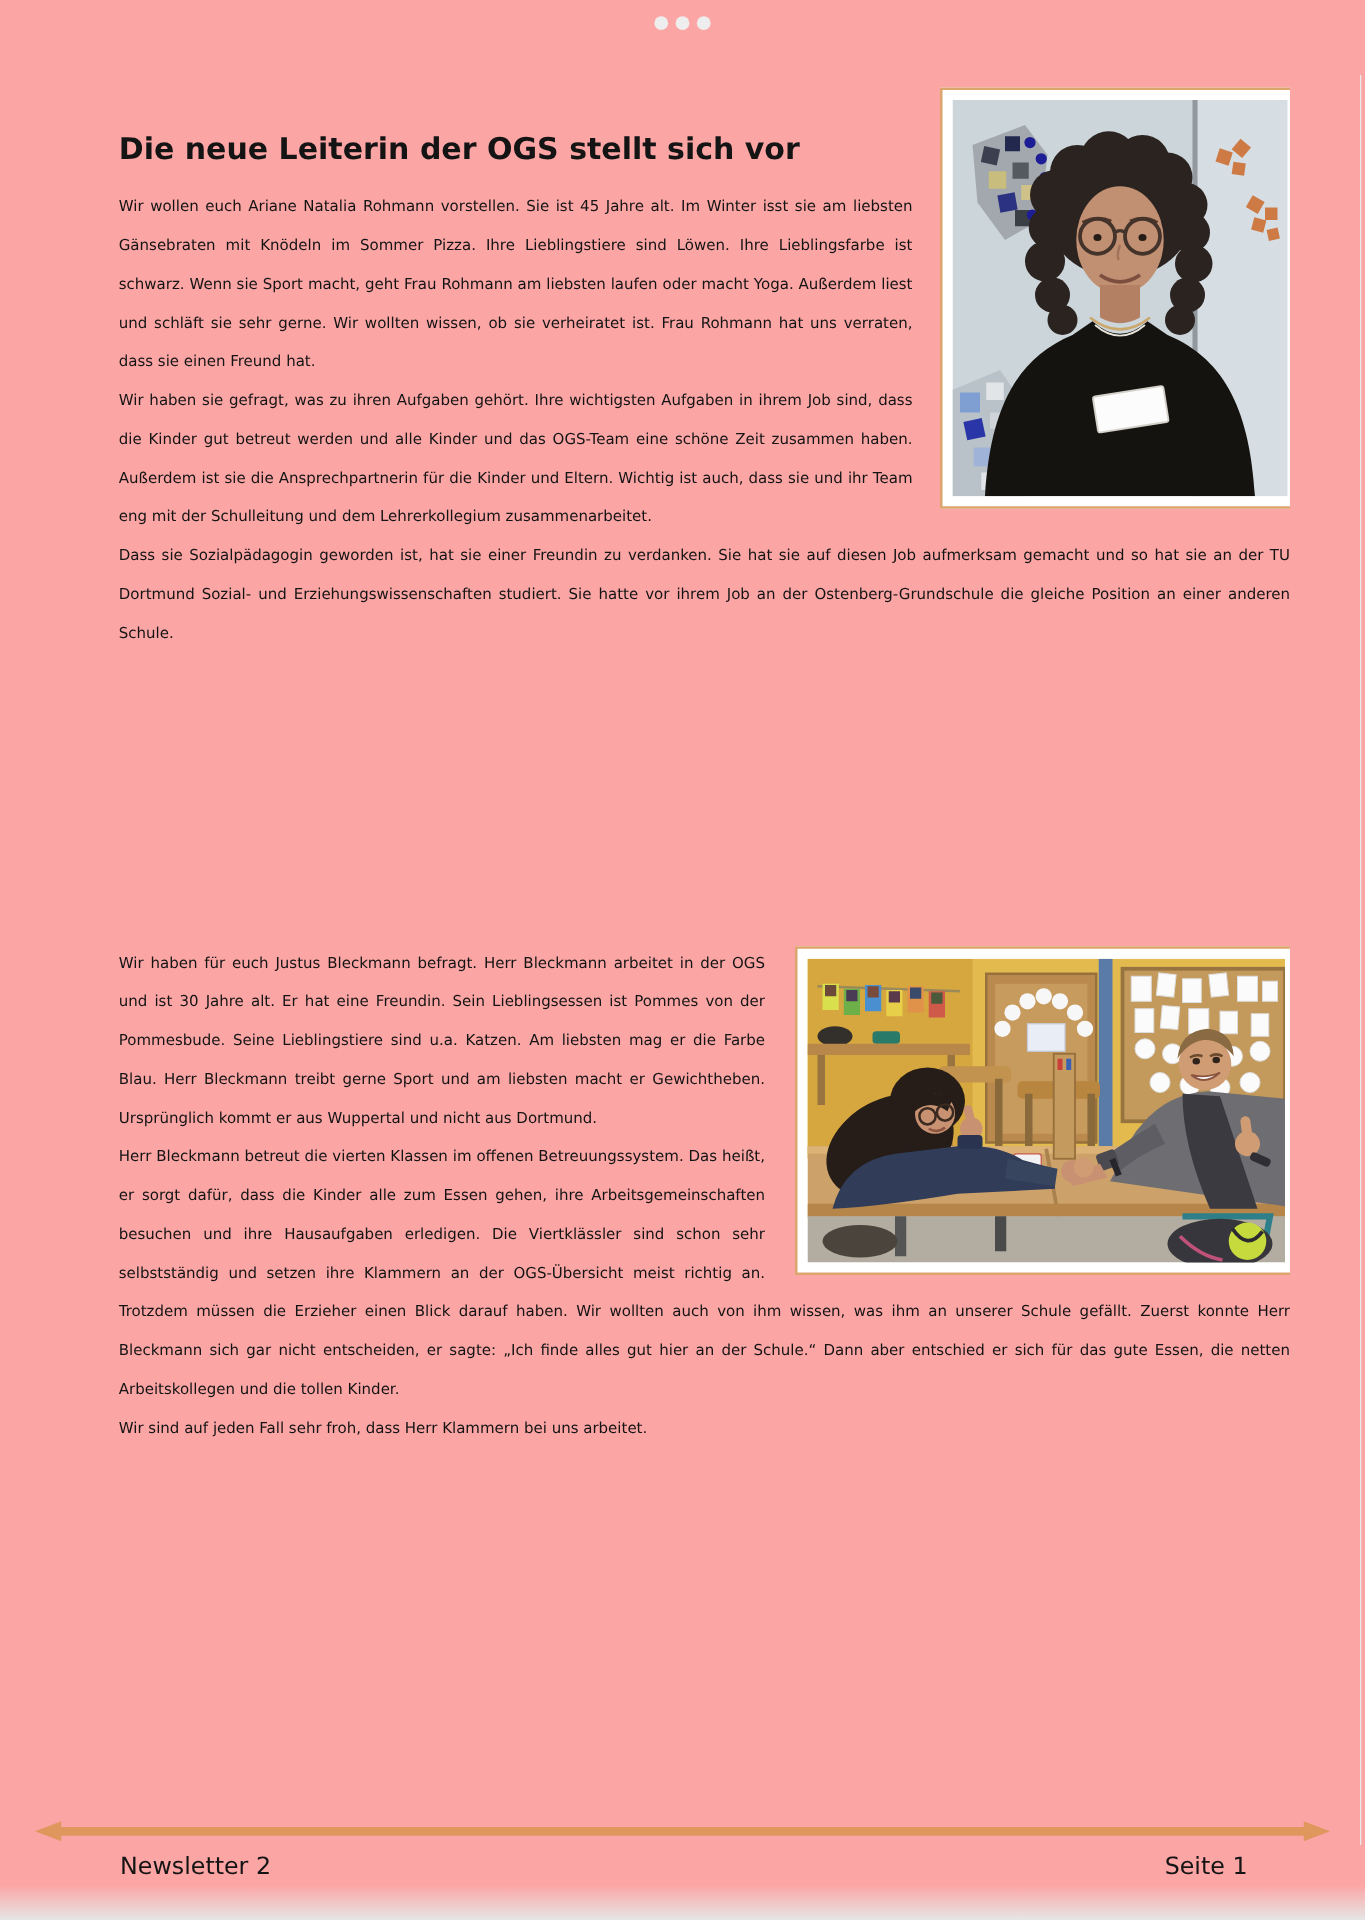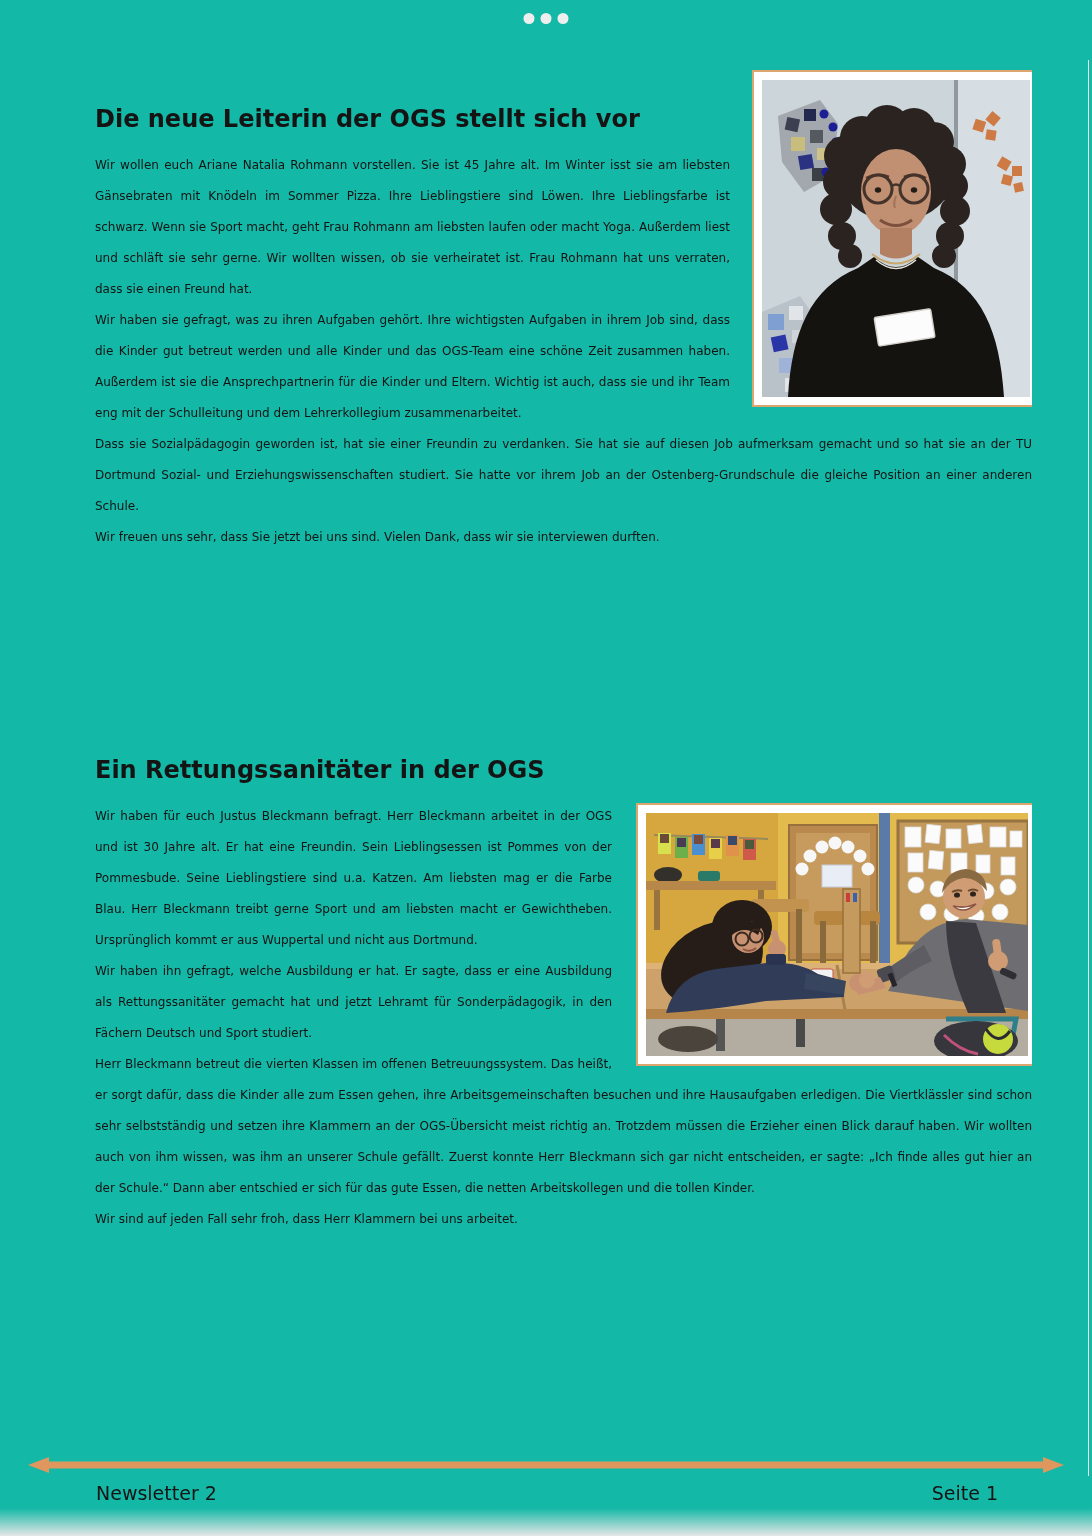--- a/index.html
+++ b/index.html
@@ -5,21 +5,21 @@
   * { box-sizing: border-box; }
   html, body { margin: 0; padding: 0; }
   body {
     width: 1092px; height: 1536px;
     background: #fafafa;
     font-family: "DejaVu Sans", "Liberation Sans", sans-serif;
     color: #141414;
   }
   .sheet {
     position: relative; width: 1092px; height: 1536px;
-    background: #14b8a6; overflow: hidden;
+    background: #fca5a5; overflow: hidden;
   }
   .sheet::after {
     content: ""; position: absolute; left: 0; right: 0; bottom: 0; height: 28px;
     background: linear-gradient(180deg, rgba(255,255,255,0) 0%, #e6e6e6 100%);
     pointer-events: none;
   }
   .edge-right {
     position: absolute; top: 60px; bottom: 60px; right: 3px; width: 1px;
     background: #e8e8e8;
   }
@@ -144,25 +144,23 @@
           <path d="M114,180 Q134,197 154,180" fill="none" stroke="#e8e4da" stroke-width="1.5"></path>
           <g transform="rotate(-9 142 247)">
             <rect x="114" y="233" width="57" height="29" rx="2" fill="#fcfcfc" stroke="#d4d1ca" stroke-width="1.5"></rect>
           </g>
         </svg>
       </figure>
       <h2 class="title">Die neue Leiterin der OGS stellt sich vor</h2>
       <p class="body">Wir wollen euch Ariane Natalia Rohmann vorstellen. Sie ist 45 Jahre alt. Im Winter isst sie am liebsten Gänsebraten mit Knödeln im Sommer Pizza. Ihre Lieblingstiere sind Löwen. Ihre Lieblingsfarbe ist schwarz. Wenn sie Sport macht, geht Frau Rohmann am liebsten laufen oder macht Yoga. Außerdem liest und schläft sie sehr gerne. Wir wollten wissen, ob sie verheiratet ist. Frau Rohmann hat uns verraten, dass sie einen Freund hat.</p>
       <p class="body">Wir haben sie gefragt, was zu ihren Aufgaben gehört. Ihre wichtigsten Aufgaben in ihrem Job sind, dass die Kinder gut betreut werden und alle Kinder und das OGS-Team eine schöne Zeit zusammen haben. Außerdem ist sie die Ansprechpartnerin für die Kinder und Eltern. Wichtig ist auch, dass sie und ihr Team eng mit der Schulleitung und dem Lehrerkollegium zusammenarbeitet.</p>
       <p class="body">Dass sie Sozialpädagogin geworden ist, hat sie einer Freundin zu verdanken. Sie hat sie auf diesen Job aufmerksam gemacht und so hat sie an der TU Dortmund Sozial- und Erziehungswissenschaften studiert. Sie hatte vor ihrem Job an der Ostenberg-Grundschule die gleiche Position an einer anderen Schule.</p>
-      <p class="body">Wir freuen uns sehr, dass Sie jetzt bei uns sind. Vielen Dank, dass wir sie interviewen durften.</p>
     </section>
 
     <section class="article article-2">
-      <h2 class="title">Ein Rettungssanitäter in der OGS</h2>
       <figure class="photo-frame photo-2">
         <svg viewBox="0 0 382 243" aria-hidden="true">
           <rect width="382" height="160" fill="#e3ba4e"></rect>
           <rect width="132" height="160" fill="#d7a73f"></rect>
 
           <rect x="233" width="11" height="150" fill="#5a7ba8"></rect>
 
           <line x1="8" y1="22" x2="122" y2="26" stroke="#9a8a5a" stroke-width="2"></line>
           <g>
             <rect x="12" y="20" width="13" height="21" fill="#d9e04e"></rect>
@@ -280,21 +278,20 @@
           <circle cx="221" cy="167" r="8" fill="#d09c74"></circle>
 
           <ellipse cx="330" cy="228" rx="42" ry="20" fill="#36363c"></ellipse>
           <circle cx="352" cy="226" r="15" fill="#c6da3e"></circle>
           <path d="M340,216 Q352,234 364,218" stroke="#2a2a30" stroke-width="3" fill="none"></path>
           <path d="M298,222 Q314,238 332,241" stroke="#c0527a" stroke-width="3" fill="none"></path>
           <ellipse cx="42" cy="226" rx="30" ry="13" fill="#4a443c"></ellipse>
         </svg>
       </figure>
       <p class="body">Wir haben für euch Justus Bleckmann befragt. Herr Bleckmann arbeitet in der OGS und ist 30 Jahre alt. Er hat eine Freundin. Sein Lieblingsessen ist Pommes von der Pommesbude. Seine Lieblingstiere sind u.a. Katzen. Am liebsten mag er die Farbe Blau. Herr Bleckmann treibt gerne Sport und am liebsten macht er Gewichtheben. Ursprünglich kommt er aus Wuppertal und nicht aus Dortmund.</p>
-      <p class="body">Wir haben ihn gefragt, welche Ausbildung er hat. Er sagte, dass er eine Ausbildung als Rettungssanitäter gemacht hat und jetzt Lehramt für Sonderpädagogik, in den Fächern Deutsch und Sport studiert.</p>
       <p class="body">Herr Bleckmann betreut die vierten Klassen im offenen Betreuungssystem. Das heißt, er sorgt dafür, dass die Kinder alle zum Essen gehen, ihre Arbeitsgemeinschaften besuchen und ihre Hausaufgaben erledigen. Die Viertklässler sind schon sehr selbstständig und setzen ihre Klammern an der OGS-Übersicht meist richtig an. Trotzdem müssen die Erzieher einen Blick darauf haben. Wir wollten auch von ihm wissen, was ihm an unserer Schule gefällt. Zuerst konnte Herr Bleckmann sich gar nicht entscheiden, er sagte: „Ich finde alles gut hier an der Schule.“ Dann aber entschied er sich für das gute Essen, die netten Arbeitskollegen und die tollen Kinder.</p>
       <p class="body">Wir sind auf jeden Fall sehr froh, dass Herr Klammern bei uns arbeitet.</p>
     </section>
 
   </main>
 
   <div class="rule-arrow">
     <svg viewBox="0 0 1036 18" width="1036" height="18" aria-hidden="true">
       <line x1="16" y1="9" x2="1020" y2="9" stroke="#df975d" stroke-width="7"></line>
       <polygon points="0,9 21,1 21,17" fill="#df975d"></polygon>

